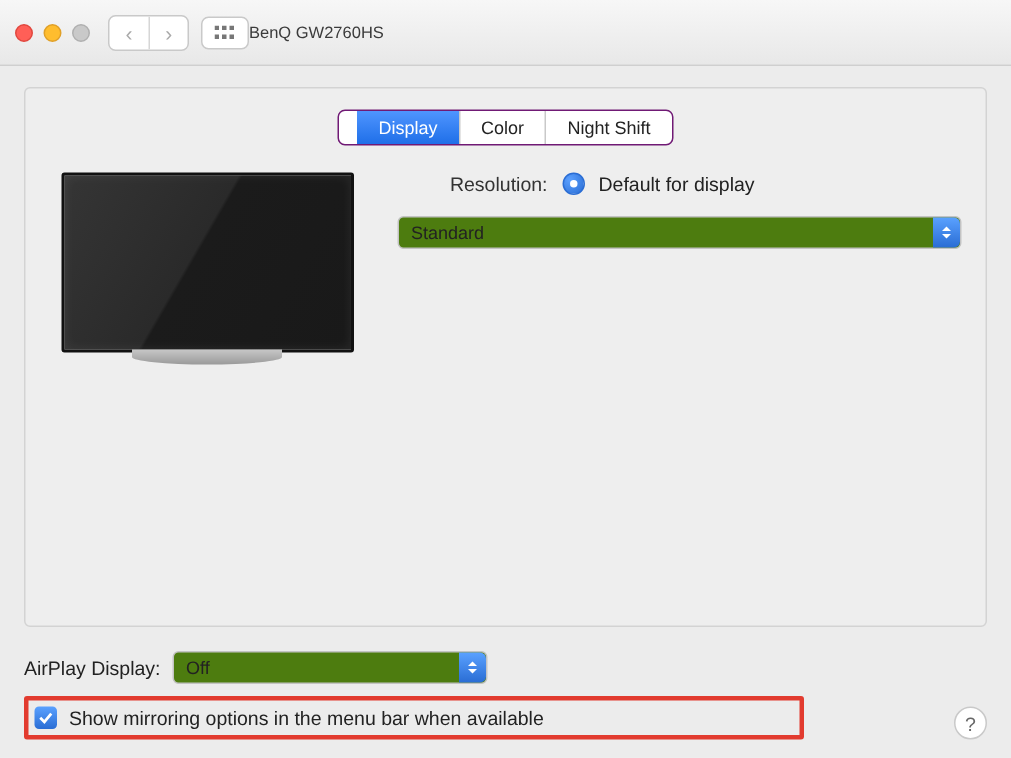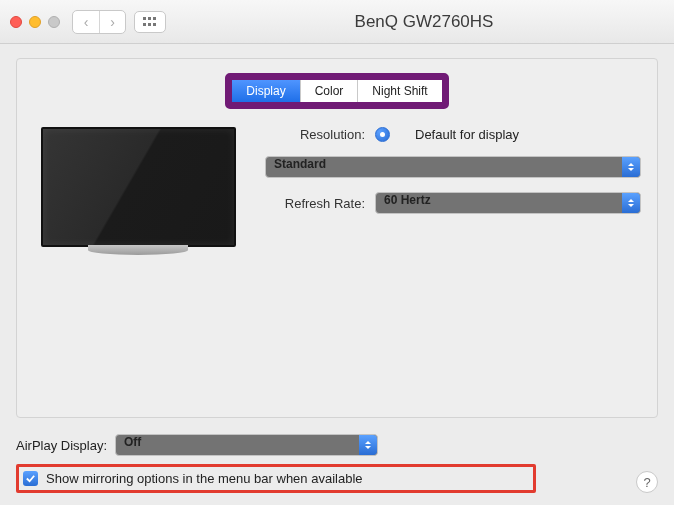--- a/index.html
+++ b/index.html
@@ -9,56 +9,56 @@
 .titlebar { height: 44px; display: flex; align-items: center; padding: 0 10px; background: linear-gradient(#f7f7f7,#e8e8e8); border-bottom: 1px solid #cfcfcf; }
 .traffic { display: flex; gap: 7px; margin-right: 12px; }
 .tl { width: 12px; height: 12px; border-radius: 50%; }
 .tl.red { background:#ff5f57; border:1px solid #e1483f; }
 .tl.yel { background:#ffbd2e; border:1px solid #e0a028; }
 .tl.grn { background:#c9c9c9; border:1px solid #b0b0b0; }
 .navbtns { display:flex; border:1px solid #c9c9c9; border-radius:5px; overflow:hidden; background:#fff; margin-right:8px; }
 .navbtns .nb { width:26px; height:22px; display:flex; align-items:center; justify-content:center; color:#aaa; font-size:14px; }
 .navbtns .nb + .nb { border-left:1px solid #d6d6d6; }
 .gridbtn { width:32px; height:22px; border:1px solid #c9c9c9; border-radius:5px; background:#fff; display:flex; align-items:center; justify-content:center; color:#666; }
-.title { flex:1; text-align:center; font-weight:500; font-size:17px; color:#3b3b3b;margin-left:18px; }
+.title { flex:1; font-weight:500; font-size:11px; color:#3b3b3b; }
 .searchwrap { position:relative; width:162px; }
 .search { width:100%; height:22px; border:1px solid #cfcfcf; border-radius:5px; background:#fff; padding:0 8px 0 26px; font-size:12px; color:#555; }
 .searchicon { position:absolute; left:8px; top:3px; color:#888; font-size:13px; }
 
 
 .panel { margin: 14px 16px 0 16px; background:#eee; border:1px solid #d3d3d3; border-radius:4px; padding:14px 16px 20px 16px; height:360px; position:relative; }
 
 .tabs { display:flex; justify-content:center; margin-bottom:18px; }
-.segmented { display:flex; border:7px solid #701a75; border-radius:5px; overflow:hidden; background:#fff; }
+.segmented { display:flex; border:1px solid #701a75; border-radius:5px; overflow:hidden; background:#fff;padding-left:12px; }
 .segmented .tab { padding:4px 14px; font-size:12px; cursor:pointer; }
 .segmented .tab + .tab { border-left:1px solid #c9c9c9; }
 .segmented .tab.active { background:#3b82f6; background:linear-gradient(#4f95ff,#1f6fe8); color:#fff; }
 
 .content { display:flex; gap:22px; }
 .monitor { width:210px; display:flex; flex-direction:column; align-items:center; }
 .screen { width:195px; height:120px; background:linear-gradient(120deg,#353535 0%,#2a2a2a 45%,#1b1b1b 46%,#191919 100%); border:2px solid #111; border-radius:2px; box-shadow:inset 0 0 8px rgba(255,255,255,.08); }
 .stand { width:100px; height:10px; background:linear-gradient(#c7c7c7,#9a9a9a); border-radius:0 0 50% 50%; margin-top:-2px; }
 .settings { flex:1; display:flex; flex-direction:column; gap:14px; }
 .row { display:flex; align-items:center; }
 .row.top { align-items:flex-start; }
 .lbl { width:100px; text-align:right; margin-right:10px; color:#333; }
 .radios { display:flex; flex-direction:column; gap:6px; }
-.radio { display:flex; align-items:center; gap:25px; cursor:pointer; }
+.radio { display:flex; align-items:center; gap:9px; cursor:pointer; }
 .rbox { width:15px; height:15px; border-radius:50%; border:1px solid #adadad; background:#fff; display:flex; align-items:center; justify-content:center; }
 .rbox.checked { border-color:#2a6dd4; background:radial-gradient(circle at 30% 30%, #5ba0ff, #2a6dd4); }
 .rbox.checked::after { content:''; width:5px; height:5px; background:#fff; border-radius:50%; }
-.select { flex:1; height:22px; border:1px solid #c3c3c3; border-radius:4px; background:#737373; display:flex; padding:0 8px; position:relative; font-size:12px; cursor:pointer;font-weight:bold; }
+.select { flex:1; height:22px; border:1px solid #c3c3c3; border-radius:4px; background:#4d7c0f; display:flex; align-items:center; padding:0 8px; position:relative; font-size:12px; cursor:pointer; }
 .select .cap { position:absolute; right:0; top:0; bottom:0; width:18px; background:linear-gradient(#5aa1ff,#2a6dd4); border-radius:0 4px 4px 0; display:flex; flex-direction:column; align-items:center; justify-content:center; }
 .select .cap::before { content:''; border:3px solid transparent; border-bottom-color:#fff; margin-bottom:1px; }
 .select .cap::after { content:''; border:3px solid transparent; border-top-color:#fff; margin-top:1px; }
 
 
 .bottom { position:absolute; left:16px; right:16px; bottom:12px; }
 .aprow { display:flex; align-items:center; gap:8px; margin-bottom:8px; }
-.aprow .select { flex:none; width:263px; }
+.aprow .select { flex:none; width:210px; }
 .hlbox { display:flex; align-items:flex-start; border:3px solid #e23b2f; padding:4px 6px 4px 4px; width:520px; border-radius:2px; }
 .chk { width:15px; height:15px; border-radius:3px; background:linear-gradient(#5aa1ff,#2a6dd4); display:flex; align-items:center; justify-content:center; margin-right:8px; }
 .chk svg { width:11px; height:11px; }
 .helpbtn { position:absolute; right:0; bottom:0; width:22px; height:22px; border-radius:50%; border:1px solid #c9c9c9; background:#fff; color:#666; display:flex; align-items:center; justify-content:center; font-size:13px; cursor:pointer; }
 </style>
 </head>
 <body>
 
 <div class="titlebar">
   <div class="traffic">
@@ -108,27 +108,20 @@
             <span>Default for display</span>
           </div>
         </div>
       </div>
       <div class="row">
         <div class="select">
           <span>Standard</span>
           <div class="cap"></div>
         </div>
       </div>
-      <div class="row">
-        <div class="lbl">Refresh Rate:</div>
-        <div class="select">
-          <span>60 Hertz</span>
-          <div class="cap"></div>
-        </div>
-      </div>
     </div>
   </div>
 </div>
 
 <div class="bottom">
   <div class="aprow">
     <span>AirPlay Display:</span>
     <div class="select">
       <span>Off</span>
       <div class="cap"></div>

